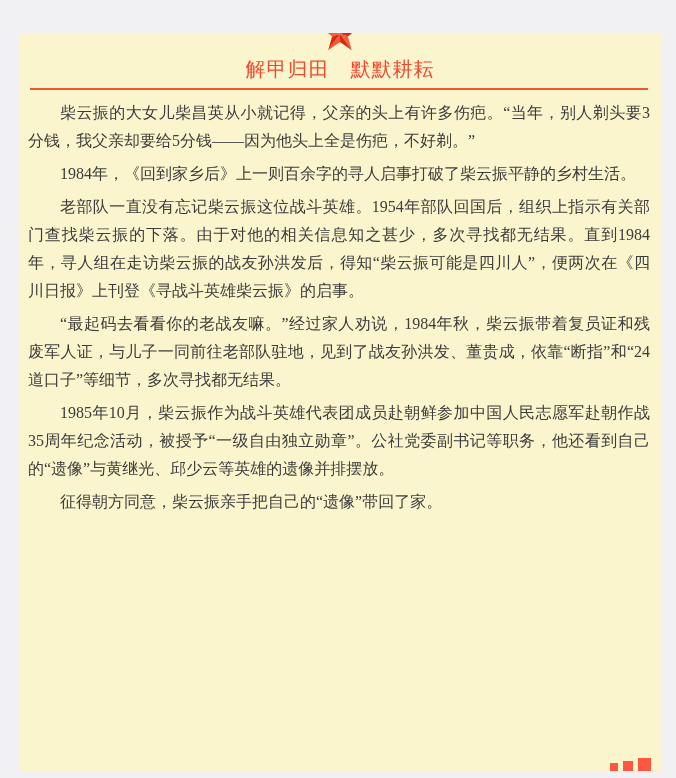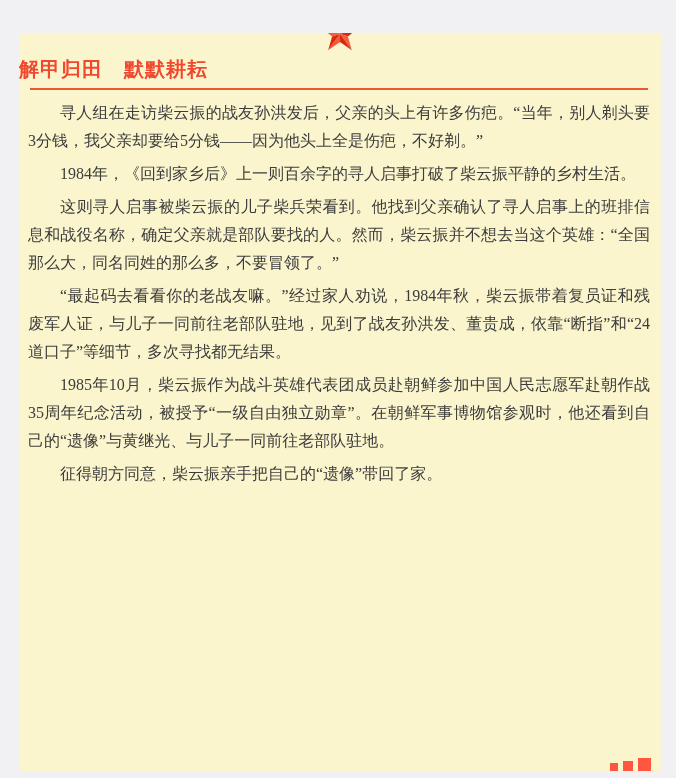--- a/index.html
+++ b/index.html
@@ -24,24 +24,25 @@
   .star {
     position: absolute;
     left: 50%;
     top: -23px;
     transform: translateX(-50%);
     width: 46px;
     height: 44px;
   }
   .title {
     padding-top: 25px;
+    text-align: center;
     font-family: "Liberation Sans", sans-serif;
     font-size: 20px;
     line-height: 22px;
-    font-weight: bold;
+    font-weight: normal;
     letter-spacing: 1px;
     color: #F0492F;
   }
   .divider {
     height: 2px;
     background: #E95A33;
     margin: 8px 13px 0 11px;
   }
   .body {
     margin-top: 9px;
@@ -88,25 +89,25 @@
         <polygon points="2.1,17.2 14.4,26.8 23,24" fill="#F75C43"></polygon>
         <polygon points="2.1,17.2 17.7,16.7 23,24" fill="#D8290C"></polygon>
       </g>
     </svg>
 
     <h1 class="title">解甲归田　默默耕耘</h1>
 
     <div class="divider"></div>
 
     <div class="body">
-      <p>寻人组在走访柴云振的战友孙洪发后，父亲的头上有许多伤疤。“当年，别人剃头要3分钱，我父亲却要给5分钱——因为他头上全是伤疤，不好剃。”</p>
+      <p>柴云振的大女儿柴昌英从小就记得，父亲的头上有许多伤疤。“当年，别人剃头要3分钱，我父亲却要给5分钱——因为他头上全是伤疤，不好剃。”</p>
       <p>1984年，《回到家乡后》上一则百余字的寻人启事打破了柴云振平静的乡村生活。</p>
-      <p>这则寻人启事被柴云振的儿子柴兵荣看到。他找到父亲确认了寻人启事上的班排信息和战役名称，确定父亲就是部队要找的人。然而，柴云振并不想去当这个英雄：“全国那么大，同名同姓的那么多，不要冒领了。”</p>
+      <p>老部队一直没有忘记柴云振这位战斗英雄。1954年部队回国后，组织上指示有关部门查找柴云振的下落。由于对他的相关信息知之甚少，多次寻找都无结果。直到1984年，寻人组在走访柴云振的战友孙洪发后，得知“柴云振可能是四川人”，便两次在《四川日报》上刊登《寻战斗英雄柴云振》的启事。</p>
       <p>“最起码去看看你的老战友嘛。”经过家人劝说，1984年秋，柴云振带着复员证和残废军人证，与儿子一同前往老部队驻地，见到了战友孙洪发、董贵成，依靠“断指”和“24道口子”等细节，多次寻找都无结果。</p>
-      <p>1985年10月，柴云振作为战斗英雄代表团成员赴朝鲜参加中国人民志愿军赴朝作战35周年纪念活动，被授予“一级自由独立勋章”。在朝鲜军事博物馆参观时，他还看到自己的“遗像”与黄继光、与儿子一同前往老部队驻地。</p>
+      <p>1985年10月，柴云振作为战斗英雄代表团成员赴朝鲜参加中国人民志愿军赴朝作战35周年纪念活动，被授予“一级自由独立勋章”。公社党委副书记等职务，他还看到自己的“遗像”与黄继光、邱少云等英雄的遗像并排摆放。</p>
       <p>征得朝方同意，柴云振亲手把自己的“遗像”带回了家。</p>
     </div>
 
     <div class="squares">
       <span class="sq sq-s"></span>
       <span class="sq sq-m"></span>
       <span class="sq sq-l"></span>
     </div>
 
   </div>

